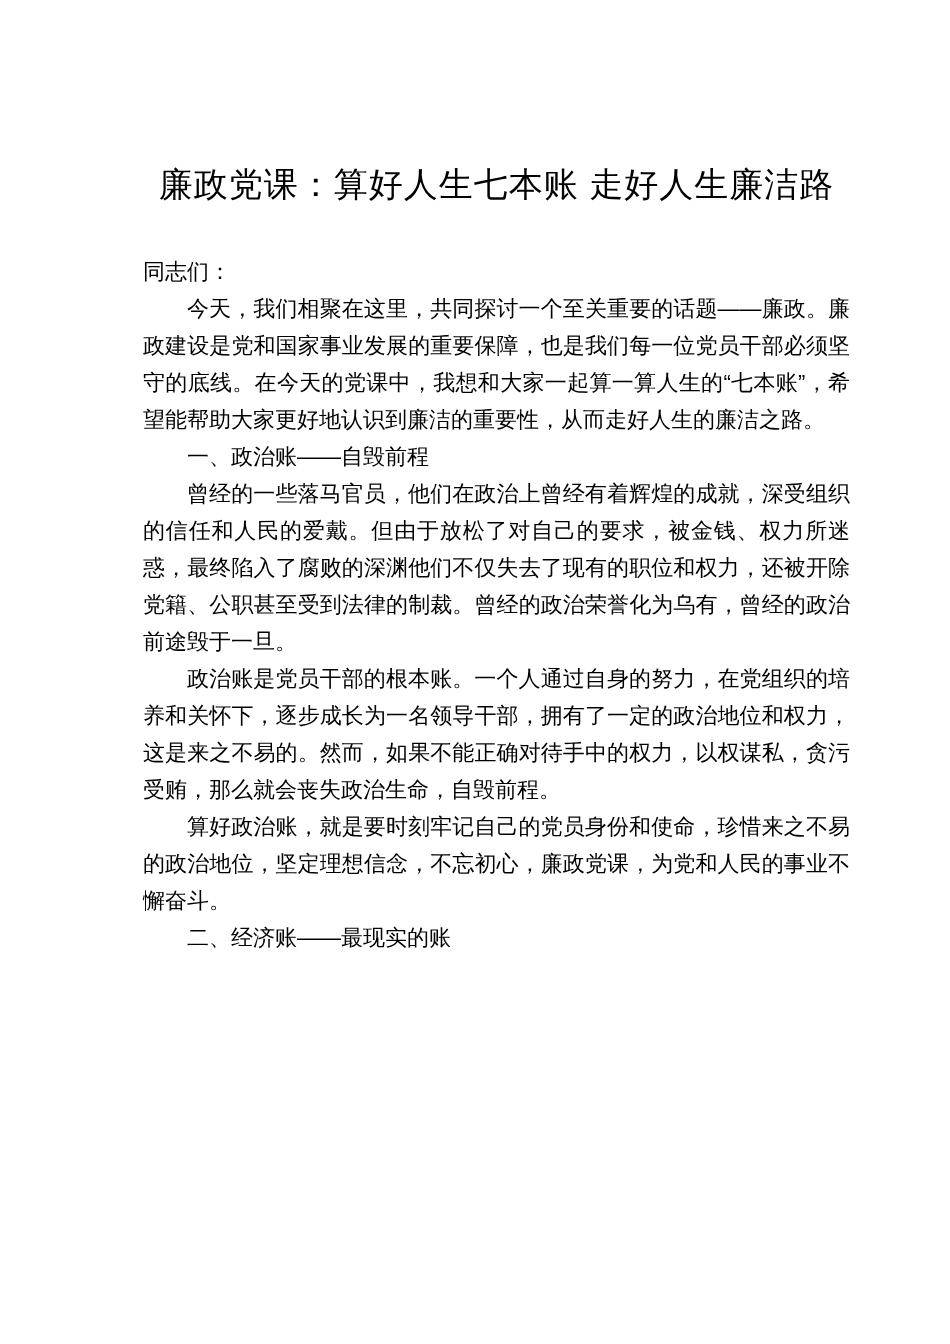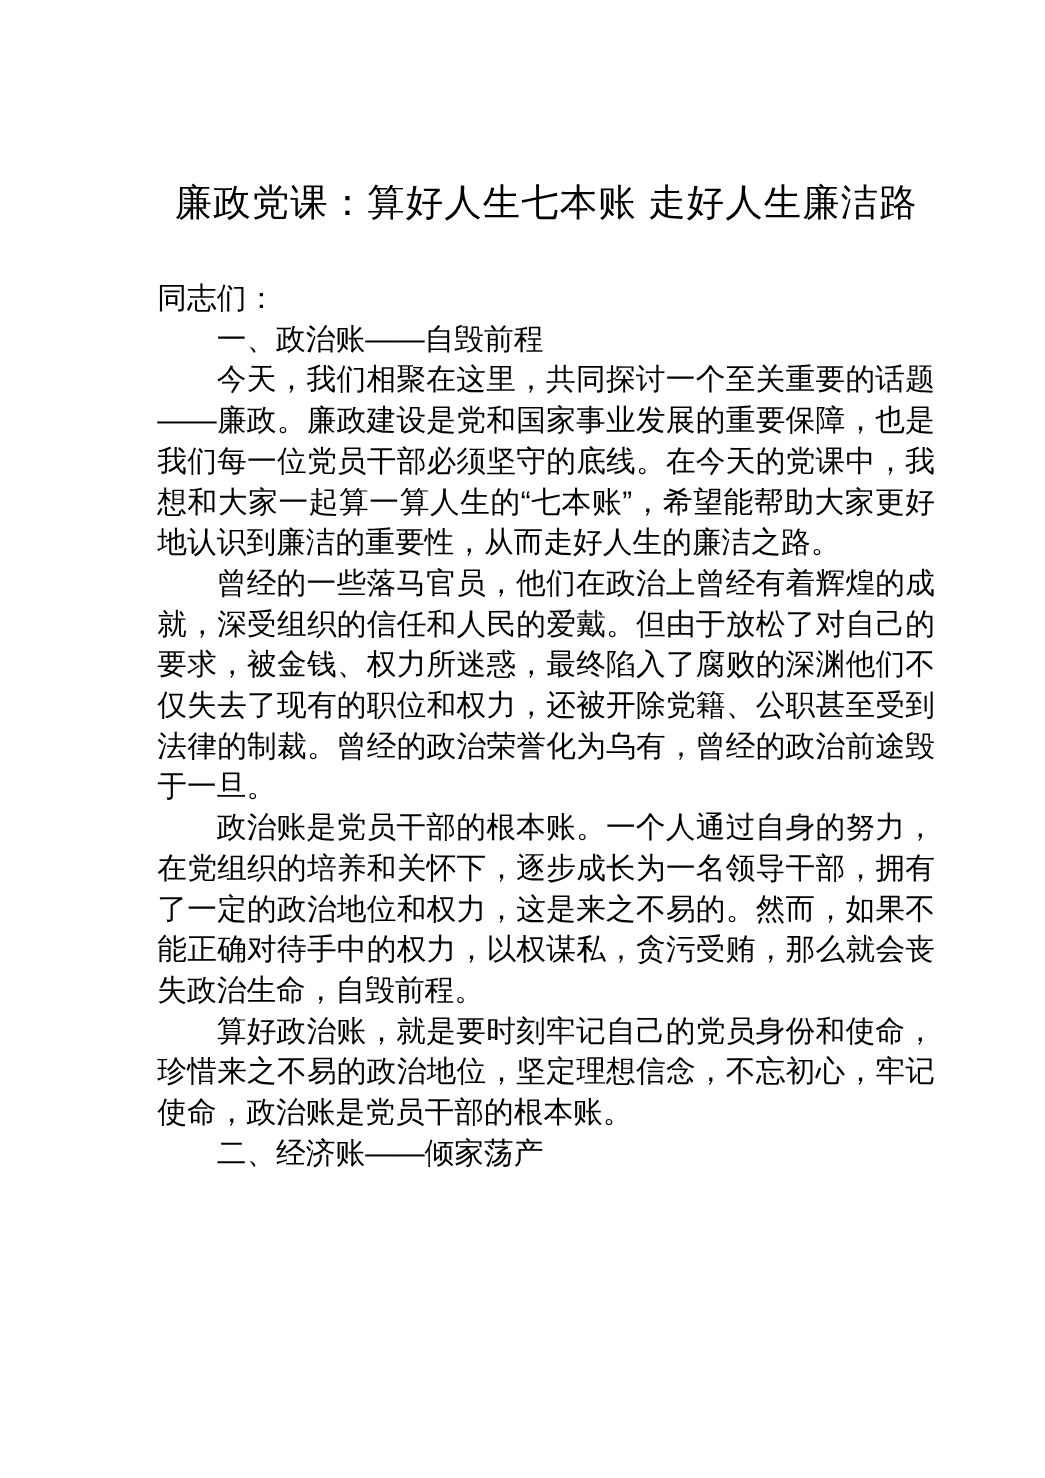--- a/index.html
+++ b/index.html
@@ -28,21 +28,21 @@
     padding: 0;
     font-size: 34px;
     font-weight: normal;
     line-height: 77px;
     text-align: center;
     letter-spacing: 1px;
     color: #000000;
   }
   .doc-body {
     margin-top: 30px;
-    font-size: 27px;
+    font-size: 22px;
     line-height: 37px;
     text-align: justify;
     text-justify: inter-ideograph;
     color: #000000;
   }
   .doc-body p {
     margin: 0;
     padding: 0;
     text-indent: 2em;
     word-break: break-all;
@@ -55,22 +55,22 @@
 </head>
 <body>
 
 <div class="page">
   <div class="content">
 
     <h1 class="doc-title">廉政党课：算好人生七本账 走好人生廉洁路</h1>
 
     <div class="doc-body">
       <p class="no-indent">同志们：</p>
+      <p>今天，我们相聚在这里，共同探讨一个至关重要的话题——廉政。廉政建设是党和国家事业发展的重要保障，也是我们每一位党员干部必须坚守的底线。在今天的党课中，我想和大家一起算一算人生的“七本账”，希望能帮助大家更好地认识到廉洁的重要性，从而走好人生的廉洁之路。</p>
       <p>一、政治账——自毁前程</p>
-      <p>今天，我们相聚在这里，共同探讨一个至关重要的话题——廉政。廉政建设是党和国家事业发展的重要保障，也是我们每一位党员干部必须坚守的底线。在今天的党课中，我想和大家一起算一算人生的“七本账”，希望能帮助大家更好地认识到廉洁的重要性，从而走好人生的廉洁之路。</p>
       <p>曾经的一些落马官员，他们在政治上曾经有着辉煌的成就，深受组织的信任和人民的爱戴。但由于放松了对自己的要求，被金钱、权力所迷惑，最终陷入了腐败的深渊他们不仅失去了现有的职位和权力，还被开除党籍、公职甚至受到法律的制裁。曾经的政治荣誉化为乌有，曾经的政治前途毁于一旦。</p>
       <p>政治账是党员干部的根本账。一个人通过自身的努力，在党组织的培养和关怀下，逐步成长为一名领导干部，拥有了一定的政治地位和权力，这是来之不易的。然而，如果不能正确对待手中的权力，以权谋私，贪污受贿，那么就会丧失政治生命，自毁前程。</p>
-      <p>算好政治账，就是要时刻牢记自己的党员身份和使命，珍惜来之不易的政治地位，坚定理想信念，不忘初心，牢记使命，政治账是党员干部的根本账。</p>
-      <p>二、经济账——倾家荡产</p>
+      <p>算好政治账，就是要时刻牢记自己的党员身份和使命，珍惜来之不易的政治地位，坚定理想信念，不忘初心，廉政党课，为党和人民的事业不懈奋斗。</p>
+      <p>二、经济账——最现实的账</p>
     </div>
 
   </div>
 </div>
 
 </body></html>

